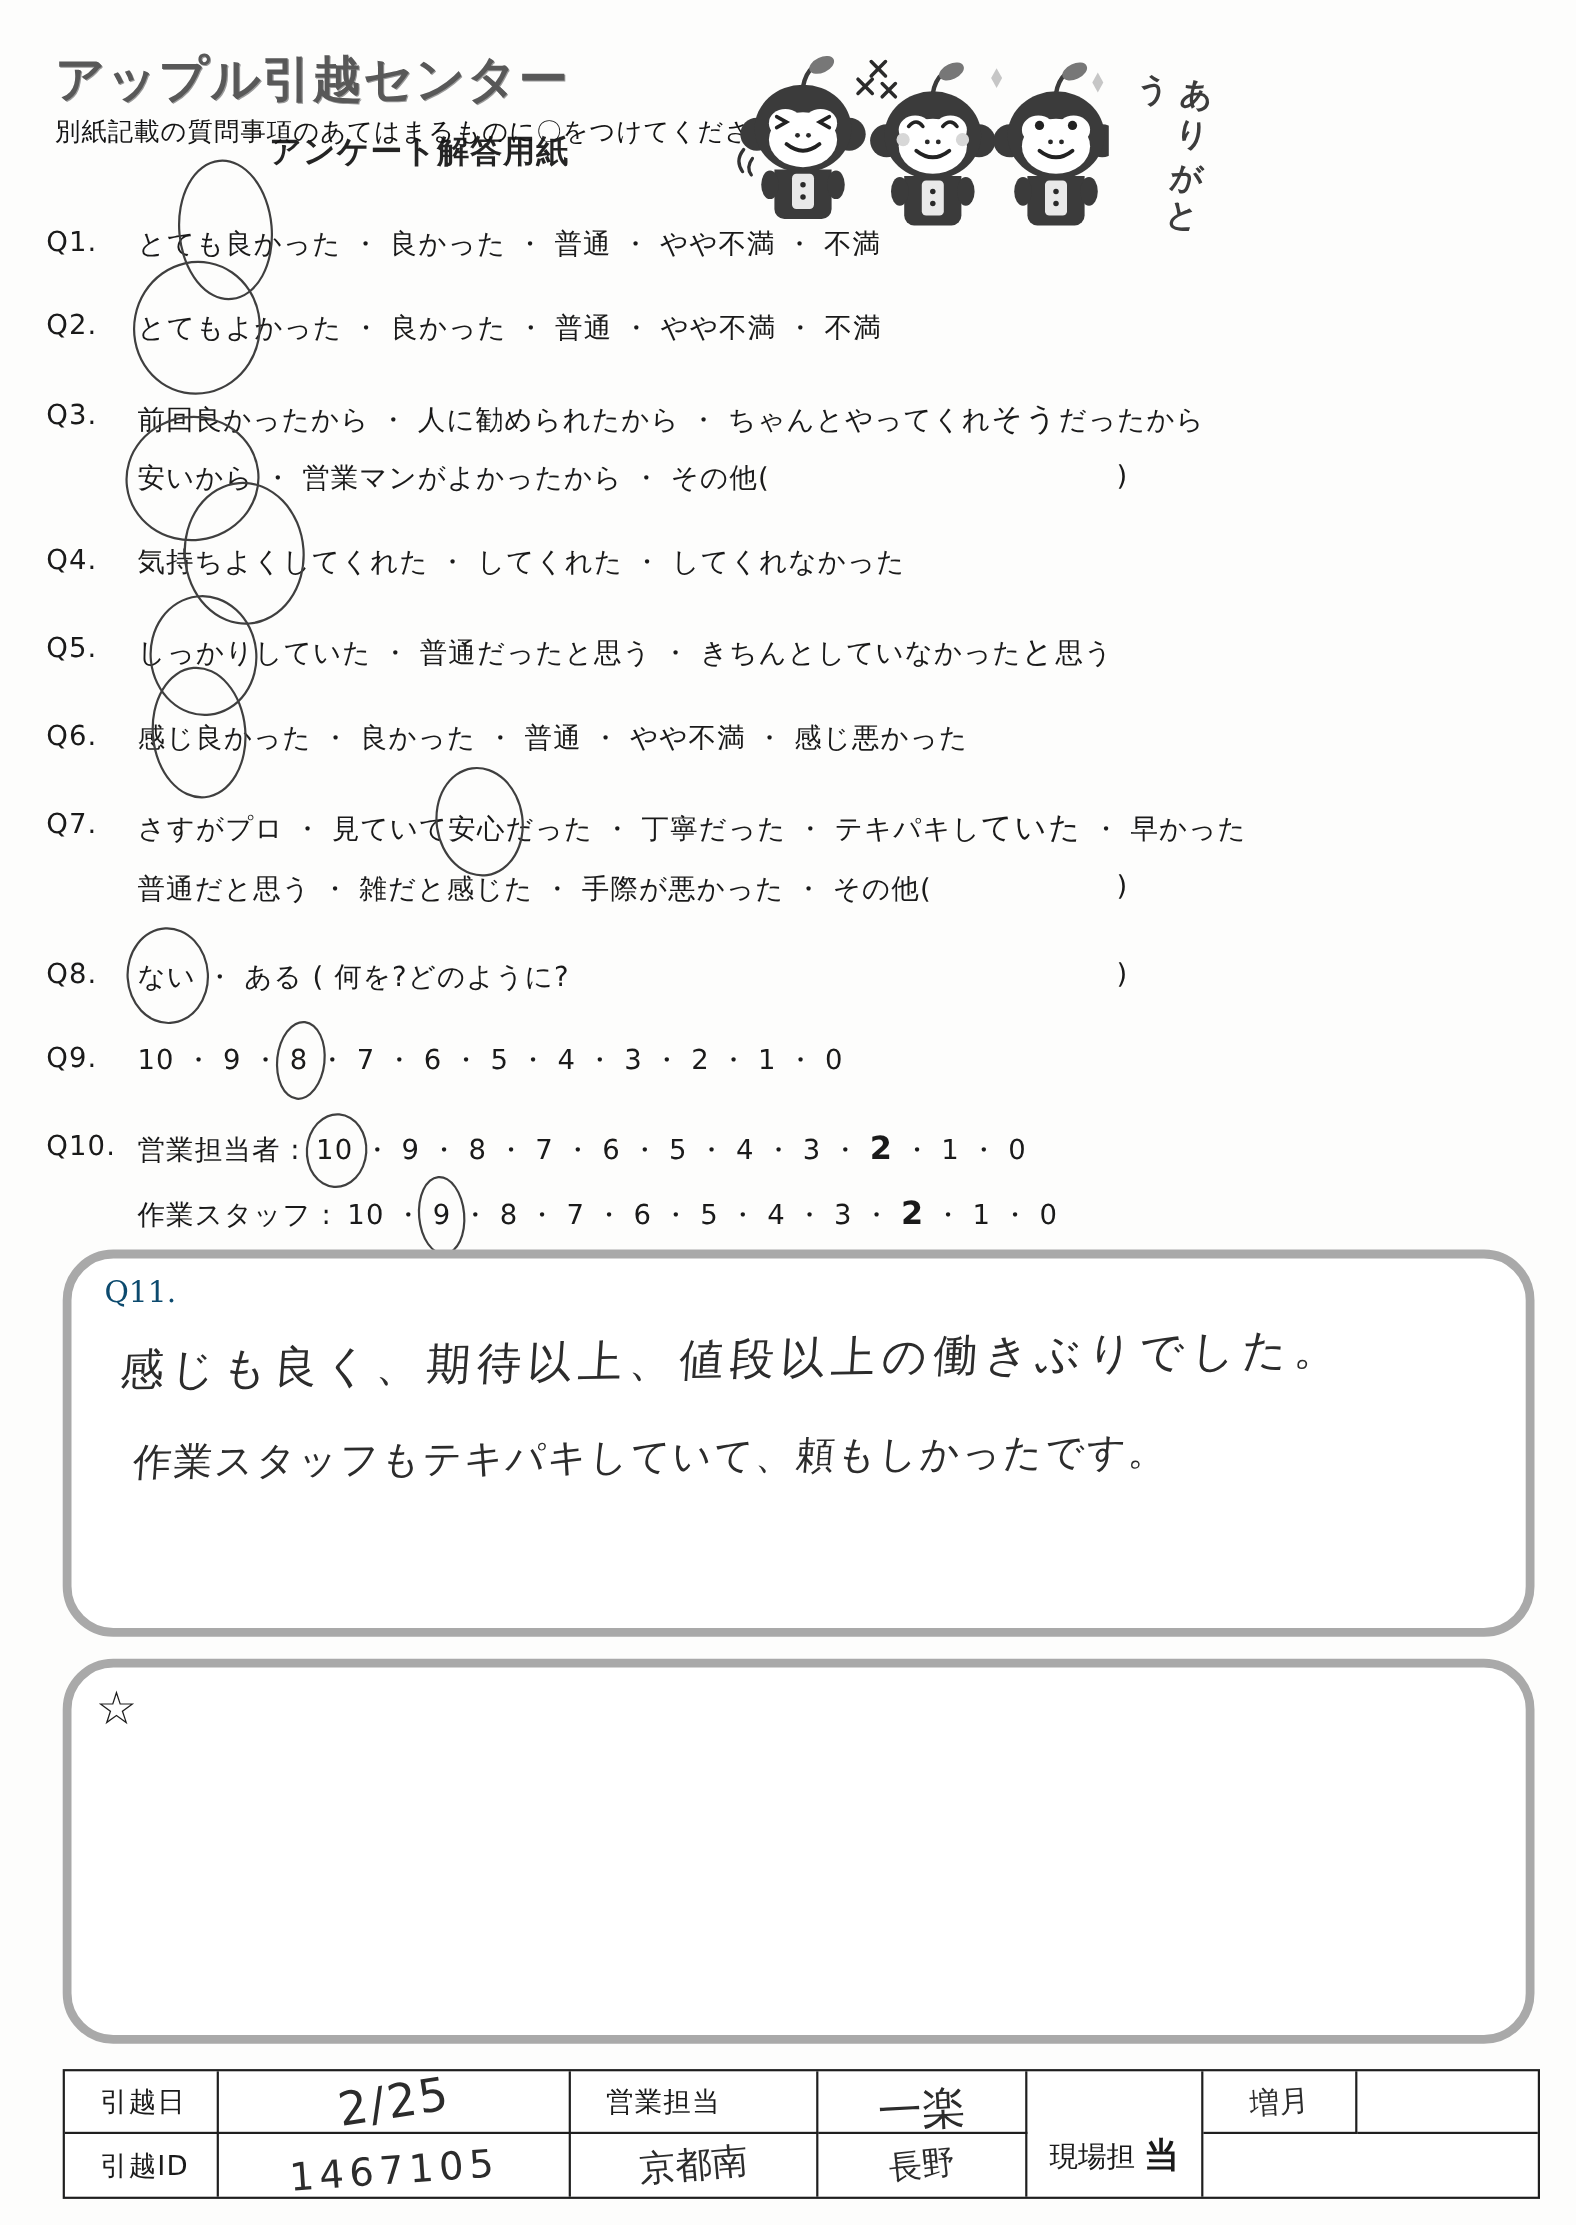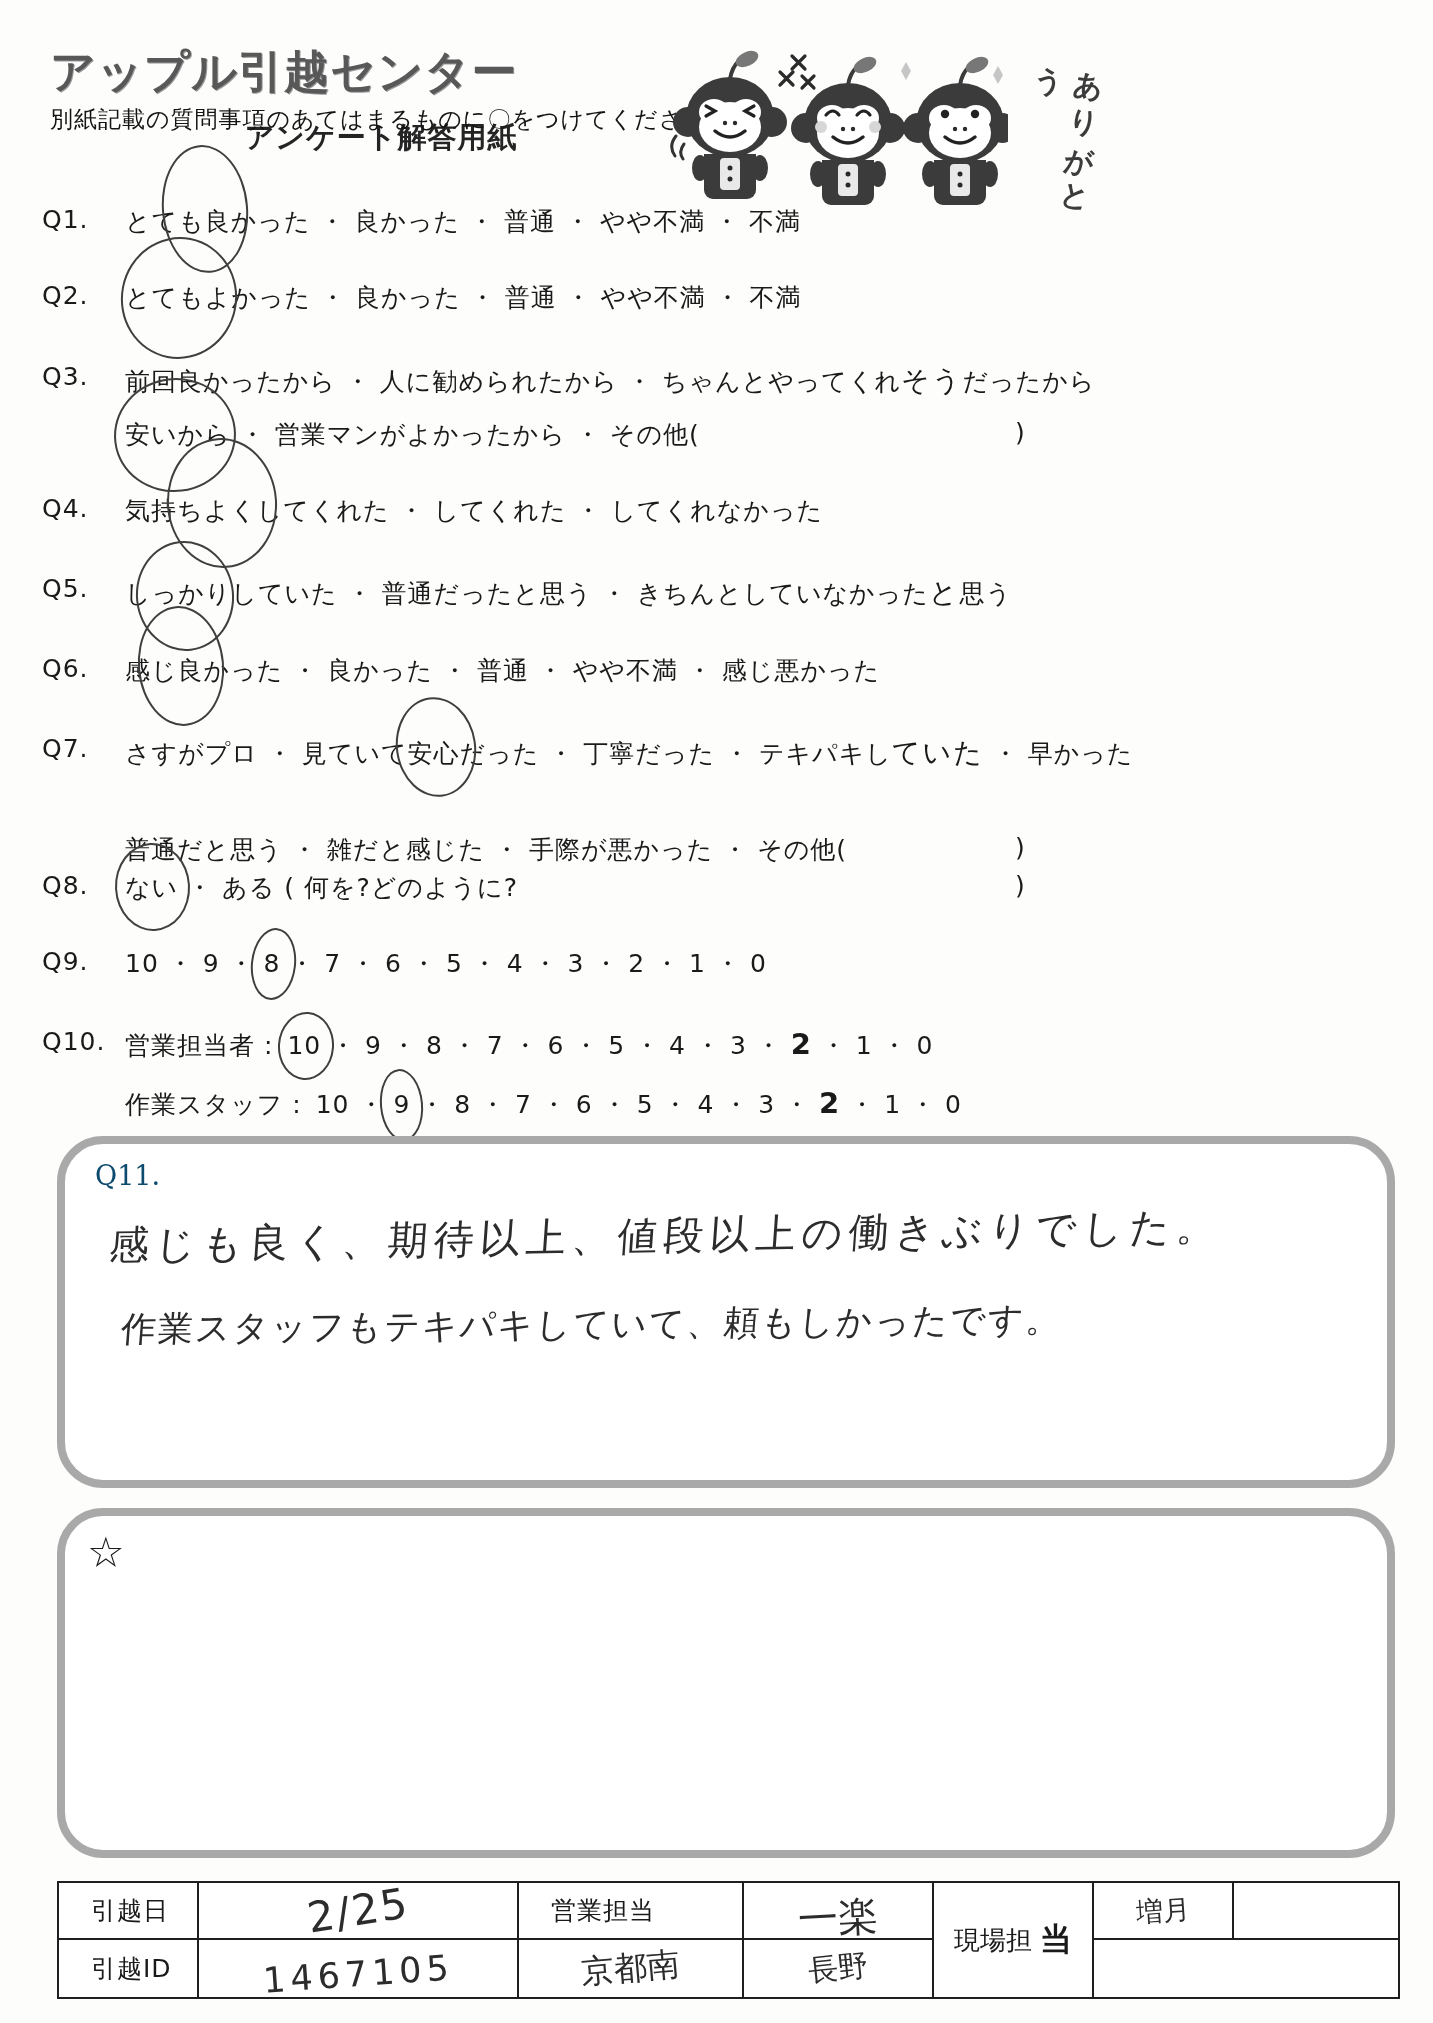--- a/index.html
+++ b/index.html
@@ -76,21 +76,21 @@
   .cell.botrow  { border-bottom:none; }
   .cell.merged  { grid-row:1 / 3; grid-column:5; border-bottom:none; }
   .cell-label { display:flex; align-items:center; padding-left:32px; font-size:25px; letter-spacing:1px; }
   .cell-value { display:flex; align-items:center; justify-content:center; }
   .hv-date { font-size:42px; transform:rotate(-9deg); letter-spacing:2px; }
   .hv-id   { font-size:35px; transform:rotate(-4deg); letter-spacing:5px; margin-top:10px; }
   .hv-rep  { font-size:40px; transform:rotate(-3deg); margin-top:14px; }
   .hv-branch { font-size:33px; transform:rotate(-5deg); }
   .hv-site1 { font-size:27px; transform:rotate(-4deg); }
   .hv-site2 { font-size:30px; transform:rotate(-6deg); }
-  .site-label { display:flex; align-items:center; justify-content:center; gap:8px; height:100%; font-size:26px; }
+  .site-label { display:flex; align-items:center; justify-content:center; gap:8px; height:100%; font-size:26px;margin-top:20px; }
   .site-hw { font-weight:700; font-size:32px; }
 </style>
 </head>
 <body>
 
 <div class="page">
 
   <div class="header-row">
     <span class="brand">アップル引越センター</span>
     <span class="form-title">アンケート解答用紙</span>
@@ -190,21 +190,21 @@
   <div class="qrow" style="top:654px">
     <span class="qlabel">Q6.</span>
     <span class="qtext"><span class="circ c6">感じ良かった</span><span> ・ 良かった ・ 普通 ・ やや不満 ・ 感じ悪かった</span></span>
   </div>
 
   <div class="qrow" style="top:734px">
     <span class="qlabel">Q7.</span>
     <span class="qtext"><span>さすがプロ ・ 見ていて</span><span class="circ c7">安心</span><span>だった ・ 丁寧だった ・ テキパキし</span><span class="hw">ていた</span><span> ・ 早かった</span></span>
   </div>
 
-  <div class="qrow" style="top:833px">
+  <div class="qrow" style="top:791px">
     <span class="qtext"><span>普通だと思う ・ 雑だと感じた ・ 手際が悪かった ・ その他(</span></span>
     <span class="paren-close">)</span>
   </div>
 
   <div class="qrow" style="top:871px">
     <span class="qlabel">Q8.</span>
     <span class="qtext"><span class="circ c8">ない</span><span> ・ ある ( 何を?どのように?</span></span>
     <span class="paren-close">)</span>
   </div>
 

